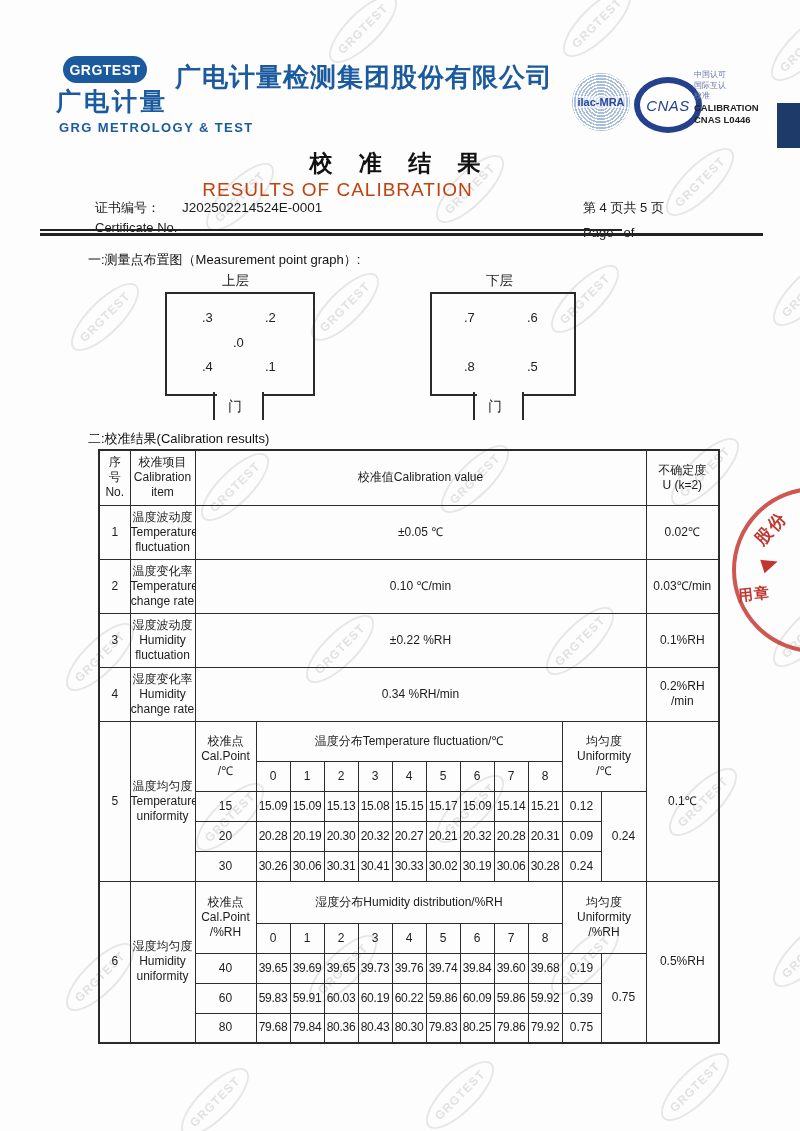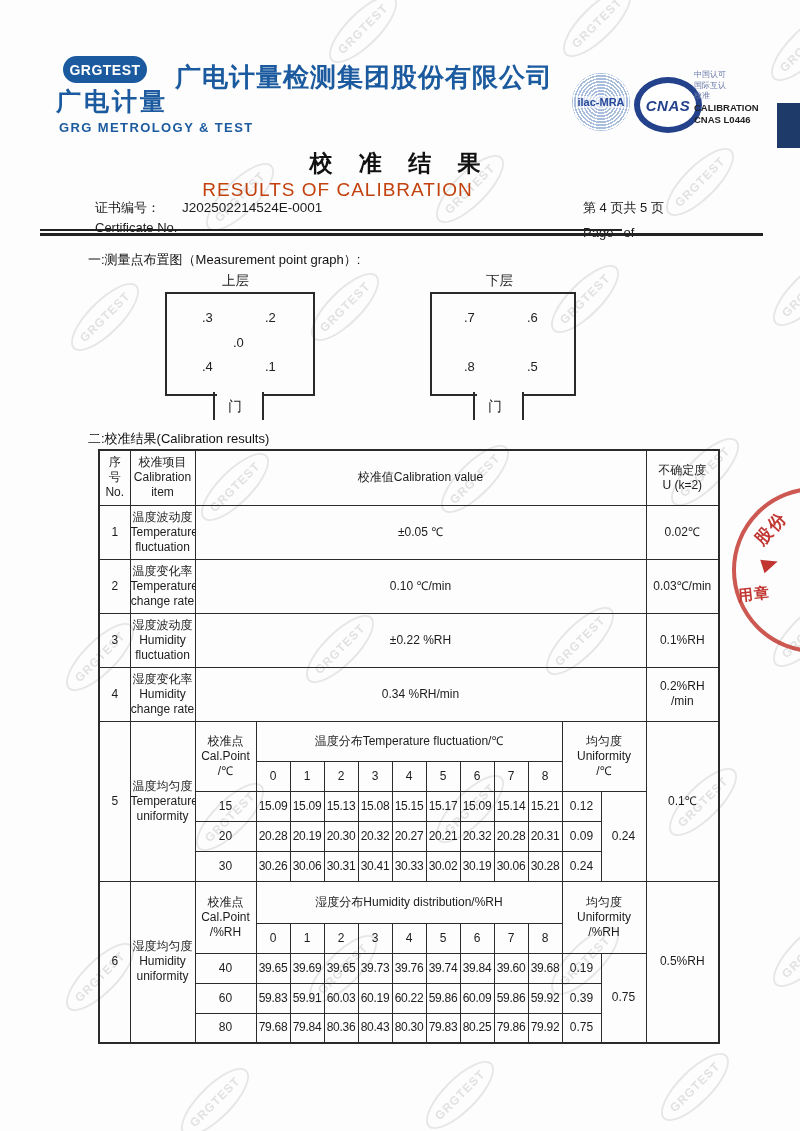--- a/index.html
+++ b/index.html
@@ -20,21 +20,21 @@
   .logo-en{left:59px;top:120px;font-size:13px;font-weight:bold;color:#1b5a9e;letter-spacing:1.4px;z-index:2;}
   .company-cn{left:175px;top:60px;font-size:26px;font-weight:bold;color:#1b5a9e;letter-spacing:1px;z-index:2;}
   .company-en{left:177px;top:97px;font-size:15px;font-weight:bold;color:#1b5a9e;letter-spacing:.2px;z-index:2;}
 
   .ilac{left:572px;top:73px;width:58px;height:58px;border-radius:50%;z-index:2;
       background:repeating-radial-gradient(circle at 50% 50%, #ffffff 0 1.5px, #a9bedd 1.5px 3px);
       display:flex;align-items:center;justify-content:center;}
   .ilac span{font-size:11px;font-weight:bold;color:#27499b;background:rgba(255,255,255,.55);padding:0 1px;}
   .cnas{left:634px;top:77px;width:56px;height:44px;border:6px solid #24418c;border-radius:50%;
       background:#fff;display:flex;align-items:center;justify-content:center;z-index:2;}
-  .cnas span{font-size:15px;font-weight:bold;font-style:italic;color:#24418c;letter-spacing:.5px;}
+  .cnas span{font-size:15px;font-weight:normal;font-style:italic;color:#24418c;letter-spacing:.5px;}
   .accr{left:694px;top:70px;z-index:2;line-height:10.5px;}
   .accr .zh{font-size:8px;color:#6b79a9;}
   .accr .en{font-size:9.5px;font-weight:bold;color:#222;line-height:12px;}
   .corner-block{left:777px;top:103px;width:23px;height:45px;background:#1d3a69;z-index:2;}
 
   .title-cn{left:0;top:148px;width:800px;text-align:center;font-size:23px;font-weight:600;
       letter-spacing:10px;color:#111;z-index:2;}
   .title-en{left:0;top:179px;width:675px;text-align:center;font-size:19px;font-weight:500;
       letter-spacing:1px;color:#c2410c;z-index:2;}
 

